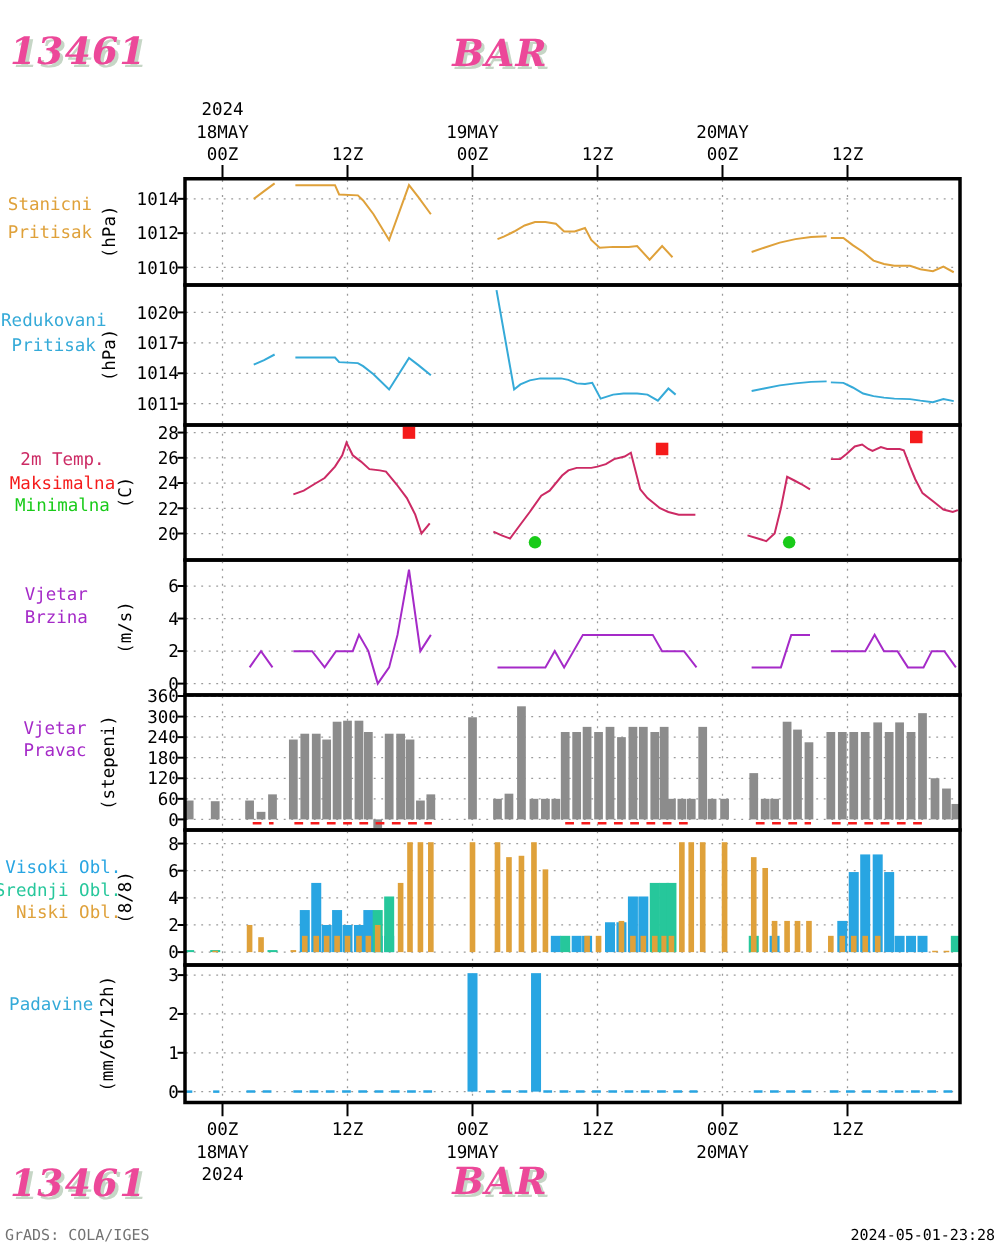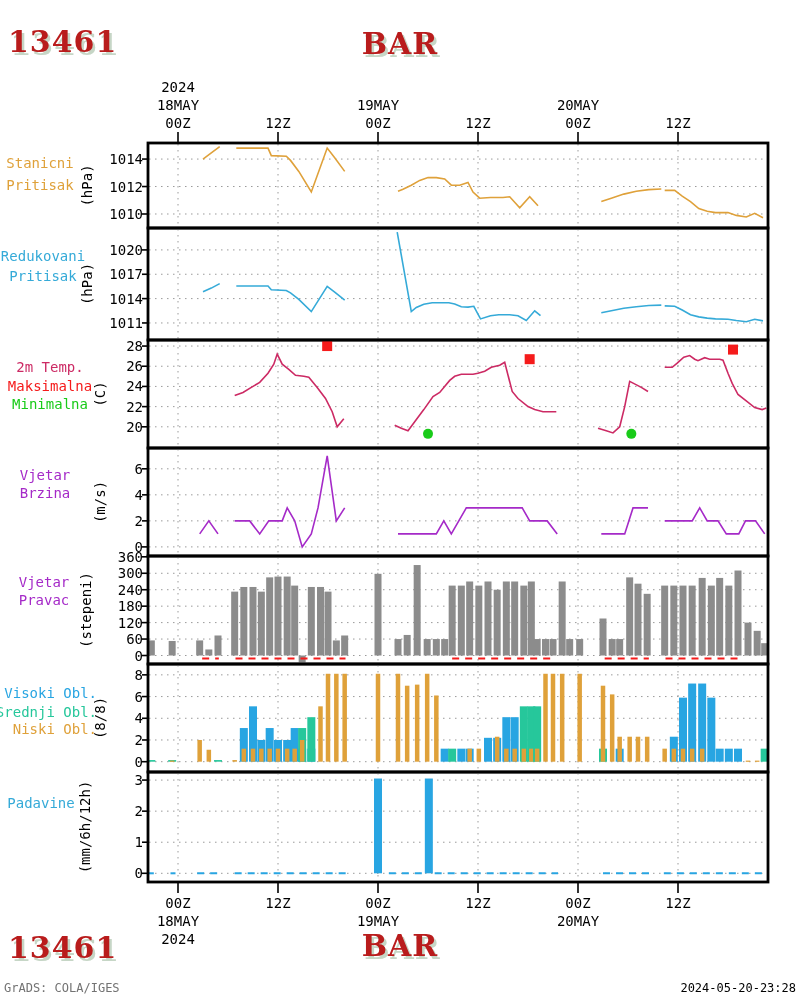--- a/index.html
+++ b/index.html
@@ -1,20 +1,20 @@
 <!DOCTYPE html>
 <html><head>
 <meta charset="utf-8">
 <style>
   html,body{margin:0;padding:0;background:#ffffff;}
   .page{position:relative;width:800px;height:1000px;background:#ffffff;overflow:hidden;
         font-family:"DejaVu Sans Mono",monospace;}
   #chart{position:absolute;left:0;top:0;}
   .hdr-big{position:absolute;font-family:"DejaVu Serif",serif;font-weight:bold;font-size:30px;
-           color:#b91c1c;text-shadow:2.5px 2.5px 0 #c6d6c6;letter-spacing:1px;}
+           color:#ec4899;text-shadow:2.5px 2.5px 0 #c6d6c6;letter-spacing:1px;font-style:italic;}
   .hdr-id-top{left:8px;top:24px;}
   .hdr-name-top{left:0;right:0;top:26px;text-align:center;}
   .hdr-title{position:absolute;right:6px;top:10px;font-size:18px;color:#000;
              font-family:"DejaVu Sans Mono",monospace;}
   .hdr-id-bottom{left:8px;top:930px;}
   .hdr-name-bottom{left:0;right:0;top:928px;text-align:center;}
   .footer-left{position:absolute;left:4px;top:981px;font-size:12px;color:#737373;}
   .footer-right{position:absolute;right:4px;top:981px;font-size:12px;color:#000;}
   .grid{stroke:#9a9a9a;stroke-width:1;stroke-dasharray:1.5 4.5;fill:none;}
   .frame{fill:none;stroke:#000;stroke-width:2.8;}
@@ -447,14 +447,14 @@
       <text x="578" y="926" class="timelabel" text-anchor="middle">20MAY</text>
       <line x1="678.0000000000001" x2="678.0000000000001" y1="132" y2="143" class="tick"></line>
       <line x1="678.0000000000001" x2="678.0000000000001" y1="882" y2="893" class="tick"></line>
       <text x="678.0000000000001" y="128" class="timelabel" text-anchor="middle">12Z</text>
       <text x="678.0000000000001" y="908" class="timelabel" text-anchor="middle">12Z</text>
     </svg>
 
   <div class="hdr-big hdr-id-bottom">13461</div>
   <div class="hdr-big hdr-name-bottom">BAR</div>
   <div class="footer-left">GrADS: COLA/IGES</div>
-  <div class="footer-right">2024-05-20-23:28</div>
+  <div class="footer-right">2024-05-01-23:28</div>
 </div>
 
 </body></html>

